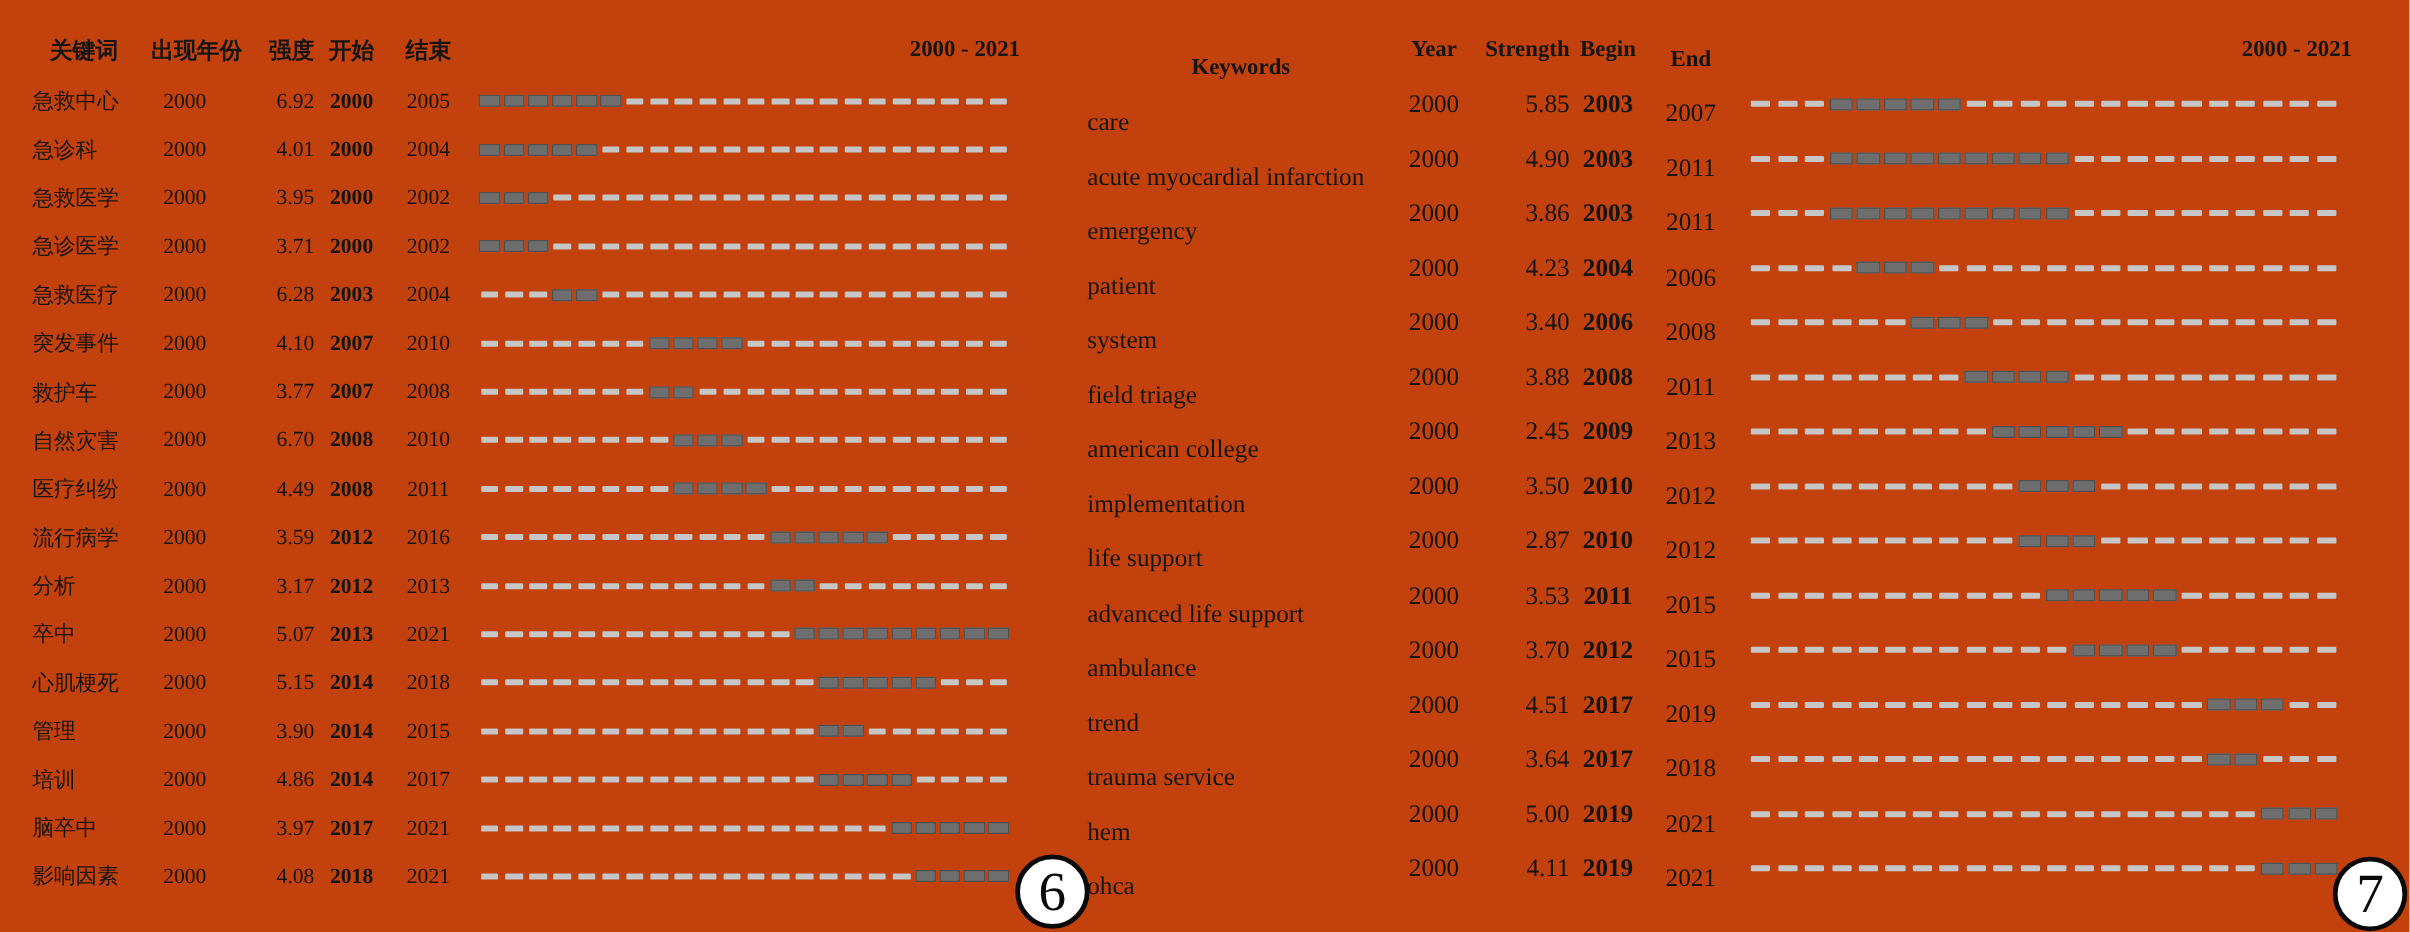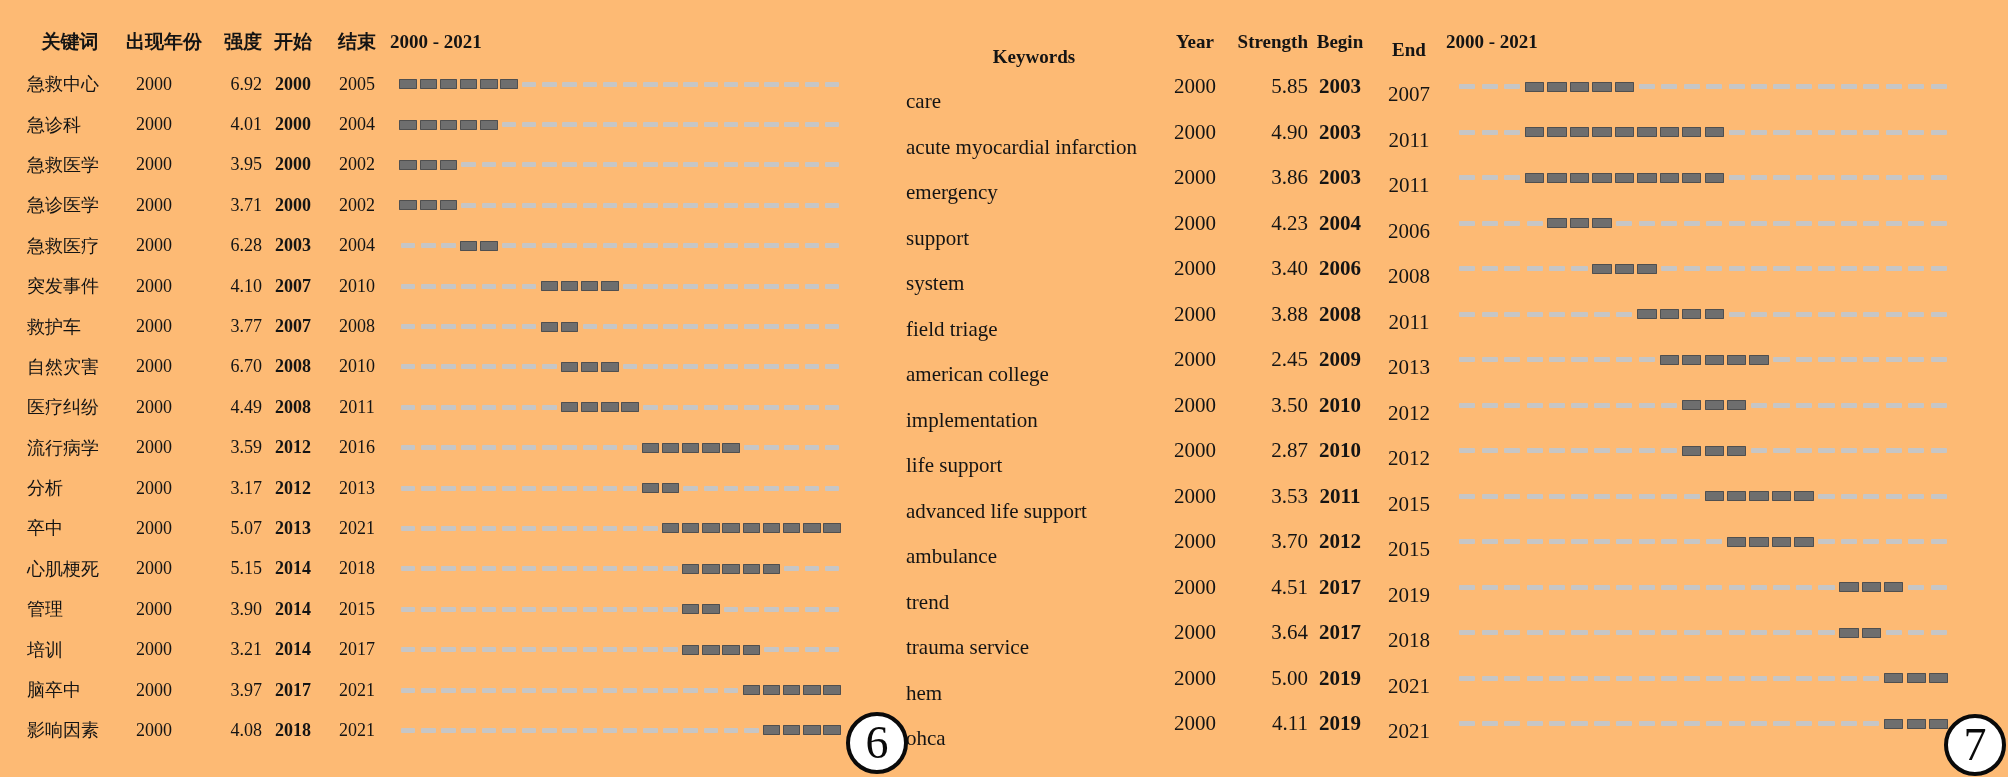--- a/index.html
+++ b/index.html
@@ -1,19 +1,19 @@
 <!DOCTYPE html>
 <html><head>
 <meta charset="utf-8">
 <style>
   html,body{margin:0;padding:0;background:#ffffff;}
   .screen{
     position:relative;
     width:2008px;height:777px;
-    background:#fdba74;
+    background:#c2410c;
     font-family:"Liberation Serif", serif;
     color:#141414;
     overflow:hidden;
   }
   .panel{position:absolute;top:20px;}
   .panel-left{left:14px;width:836px;}
   .panel-right{left:900px;width:1102px;}
 
   .hdr{display:flex;align-items:center;height:44px;font-weight:bold;font-size:19px;}
   .row{display:flex;align-items:center;justify-content:center;}
@@ -33,21 +33,21 @@
 
   
   .panel-right .kw{width:268px;text-align:left;padding-left:6px;margin-top:30px;}
   .panel-right .yr{width:54px;text-align:center;}
   .panel-right .st{width:86px;text-align:right;}
   .panel-right .bg{width:64px;text-align:center;font-weight:bold;}
   .panel-right .en{width:74px;text-align:center;margin-top:16px;}
   .panel-right .bar{flex:1;display:flex;align-items:center;padding:0 52px 0 10px;}
   .panel-right .hdr .kw{text-align:center;padding-left:0;}
 
-  .hdr .range{flex:1;text-align:left;}
+  .hdr .range{flex:1;text-align:right;}
   .panel-right .hdr .range{padding-right:42px;}
 
   
   .seg{flex:1;display:flex;align-items:center;justify-content:center;}
   .seg i{display:block;width:72%;height:5px;background:#c6c6c6;border-radius:1px;}
   .seg.on i{width:86%;height:10px;background:#6e6e6e;box-shadow:inset 0 0 0 1px #4f4f4f;}
 
   .badge{
     position:absolute;width:54px;height:54px;
     border:4px solid #0a0a0a;border-radius:50%;
@@ -1118,21 +1118,21 @@
               <i></i>
             </span>
             <span class="seg">
               <i></i>
             </span>
           </div>
         </div>
         <div class="row">
           <span class="c kw">培训</span>
           <span class="c yr">2000</span>
-          <span class="c st">3.21</span>
+          <span class="c st">4.86</span>
           <span class="c bg">2014</span>
           <span class="c en">2017</span>
           <div class="bar">
             <span class="seg">
               <i></i>
             </span>
             <span class="seg">
               <i></i>
             </span>
             <span class="seg">
@@ -1579,21 +1579,21 @@
             </span>
             <span class="seg">
               <i></i>
             </span>
             <span class="seg">
               <i></i>
             </span>
           </div>
         </div>
         <div class="row">
-          <span class="c kw">support</span>
+          <span class="c kw">patient</span>
           <span class="c yr">2000</span>
           <span class="c st">4.23</span>
           <span class="c bg">2004</span>
           <span class="c en">2006</span>
           <div class="bar">
             <span class="seg">
               <i></i>
             </span>
             <span class="seg">
               <i></i>

